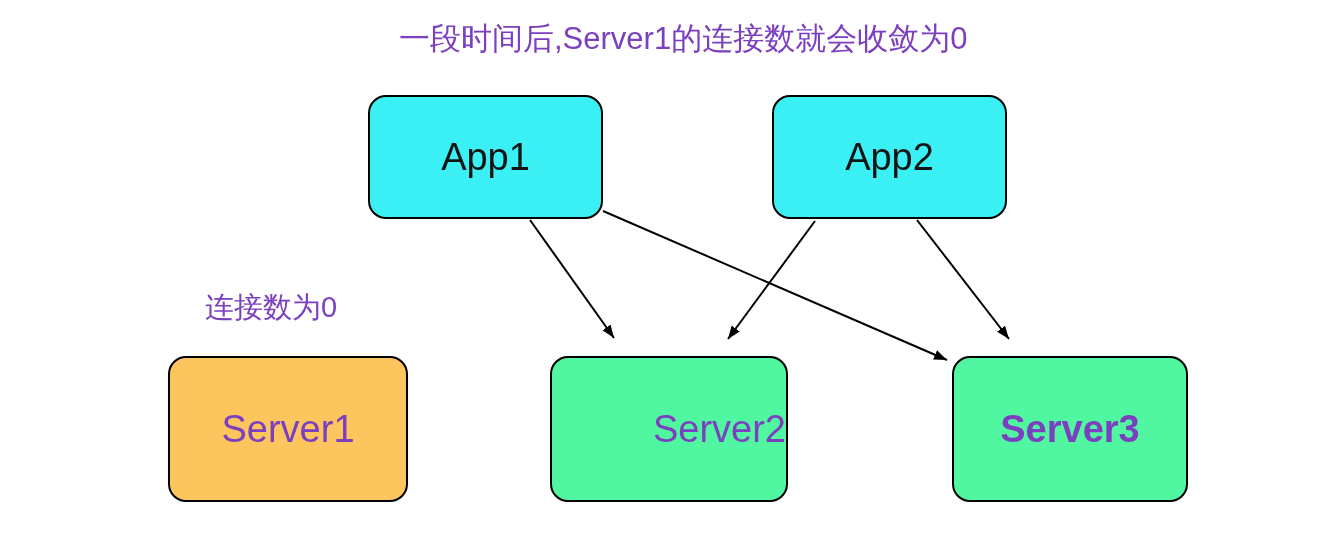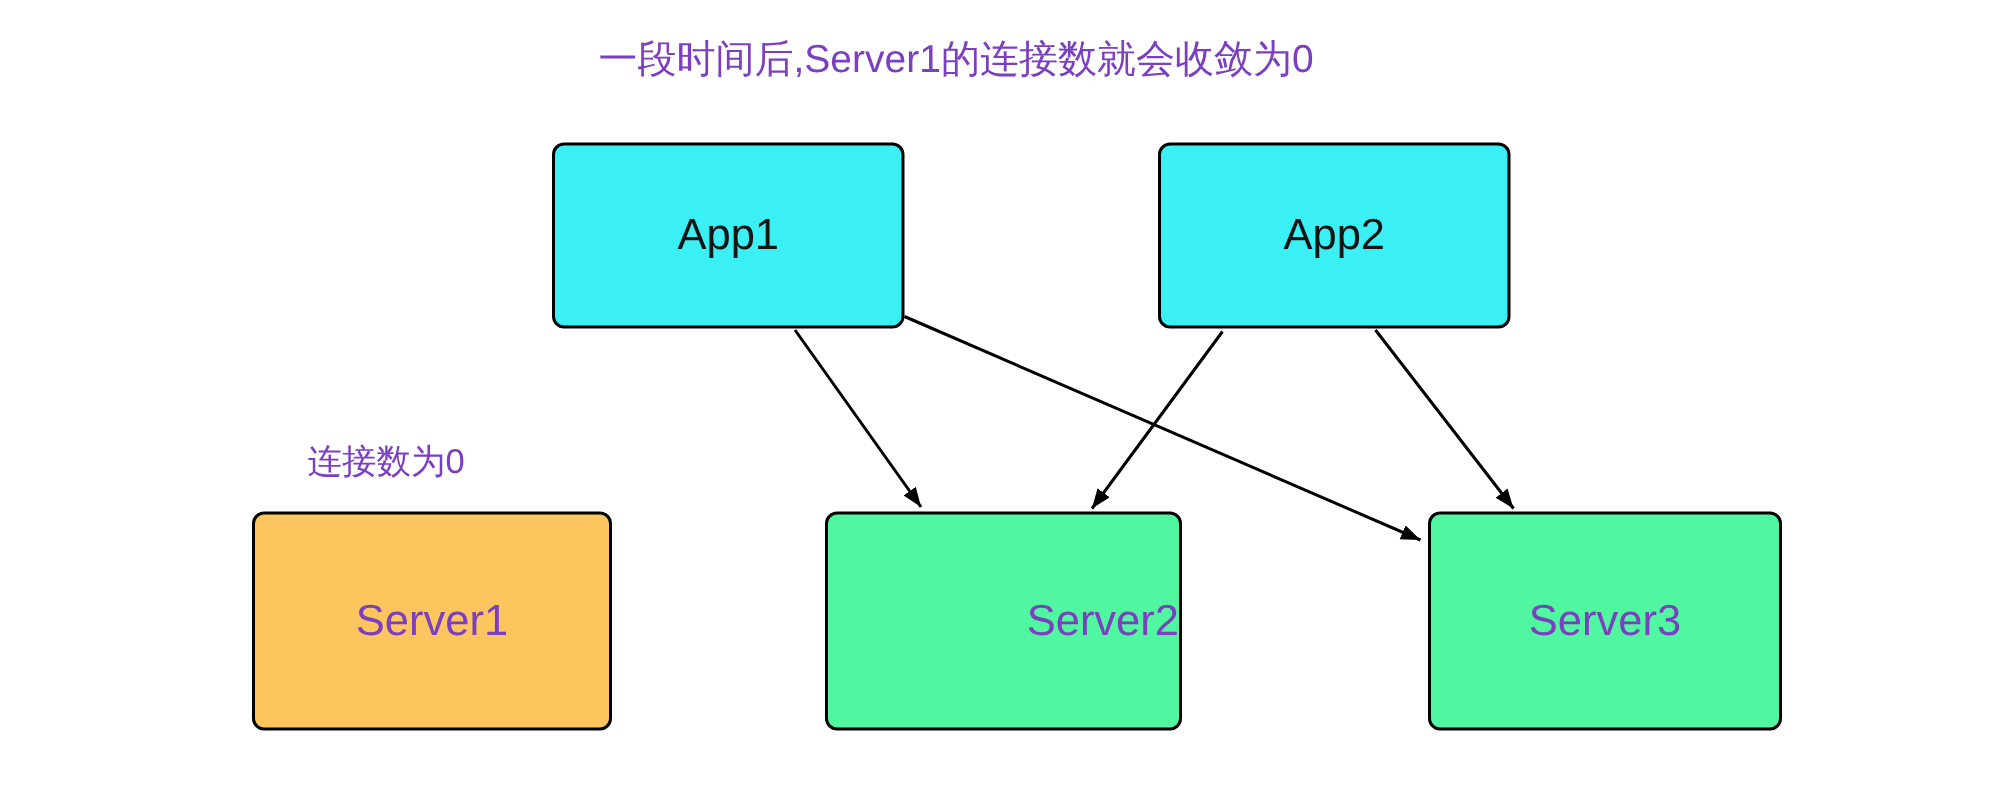--- a/index.html
+++ b/index.html
@@ -12,74 +12,74 @@
     position: relative;
     width: 1344px;
     height: 536px;
     background: #ffffff;
     overflow: hidden;
   }
   .title {
     position: absolute;
     left: 399px;
     top: 22px;
-    font-size: 26px;
+    font-size: 31px;
     line-height: 34px;
     color: #7b3fc0;
     white-space: nowrap;
   }
   .annotation {
     position: absolute;
     left: 205px;
     top: 290px;
-    font-size: 23px;
+    font-size: 29px;
     line-height: 34px;
     color: #7b3fc0;
     white-space: nowrap;
   }
   .edges {
     position: absolute;
     left: 0;
     top: 0;
     width: 1344px;
     height: 536px;
     pointer-events: none;
   }
   .node {
     position: absolute;
     box-sizing: border-box;
     border: 2px solid #000000;
-    border-radius: 8px;
+    border-radius: 18px;
     display: flex;
     align-items: center;
     justify-content: center;
-    font-size: 29px;
+    font-size: 38px;
   }
   .node-app {
     background: #3bf0f4;
     color: #141414;
     width: 235px;
     height: 124px;
     top: 95px;
   }
   .node-server {
     background: #50f7a0;
     color: #7b3fc0;
     width: 238px;
     height: 146px;
-    top: 341px;
+    top: 356px;
   }
   .node-server-idle {
     background: #fcc55d;
   }
   #node-app1 { left: 368px; }
   #node-app2 { left: 772px; }
   #node-server1 { left: 168px; width: 240px; }
   #node-server2 { left: 550px; justify-content: flex-end; }
-  #node-server3 { left: 952px; width: 236px; }
+  #node-server3 { left: 952px; width: 236px; font-weight: bold; }
 </style>
 </head>
 <body>
 
 <div class="canvas">
 
   <div class="title">一段时间后,Server1的连接数就会收敛为0</div>
 
   <div class="annotation">连接数为0</div>
 

